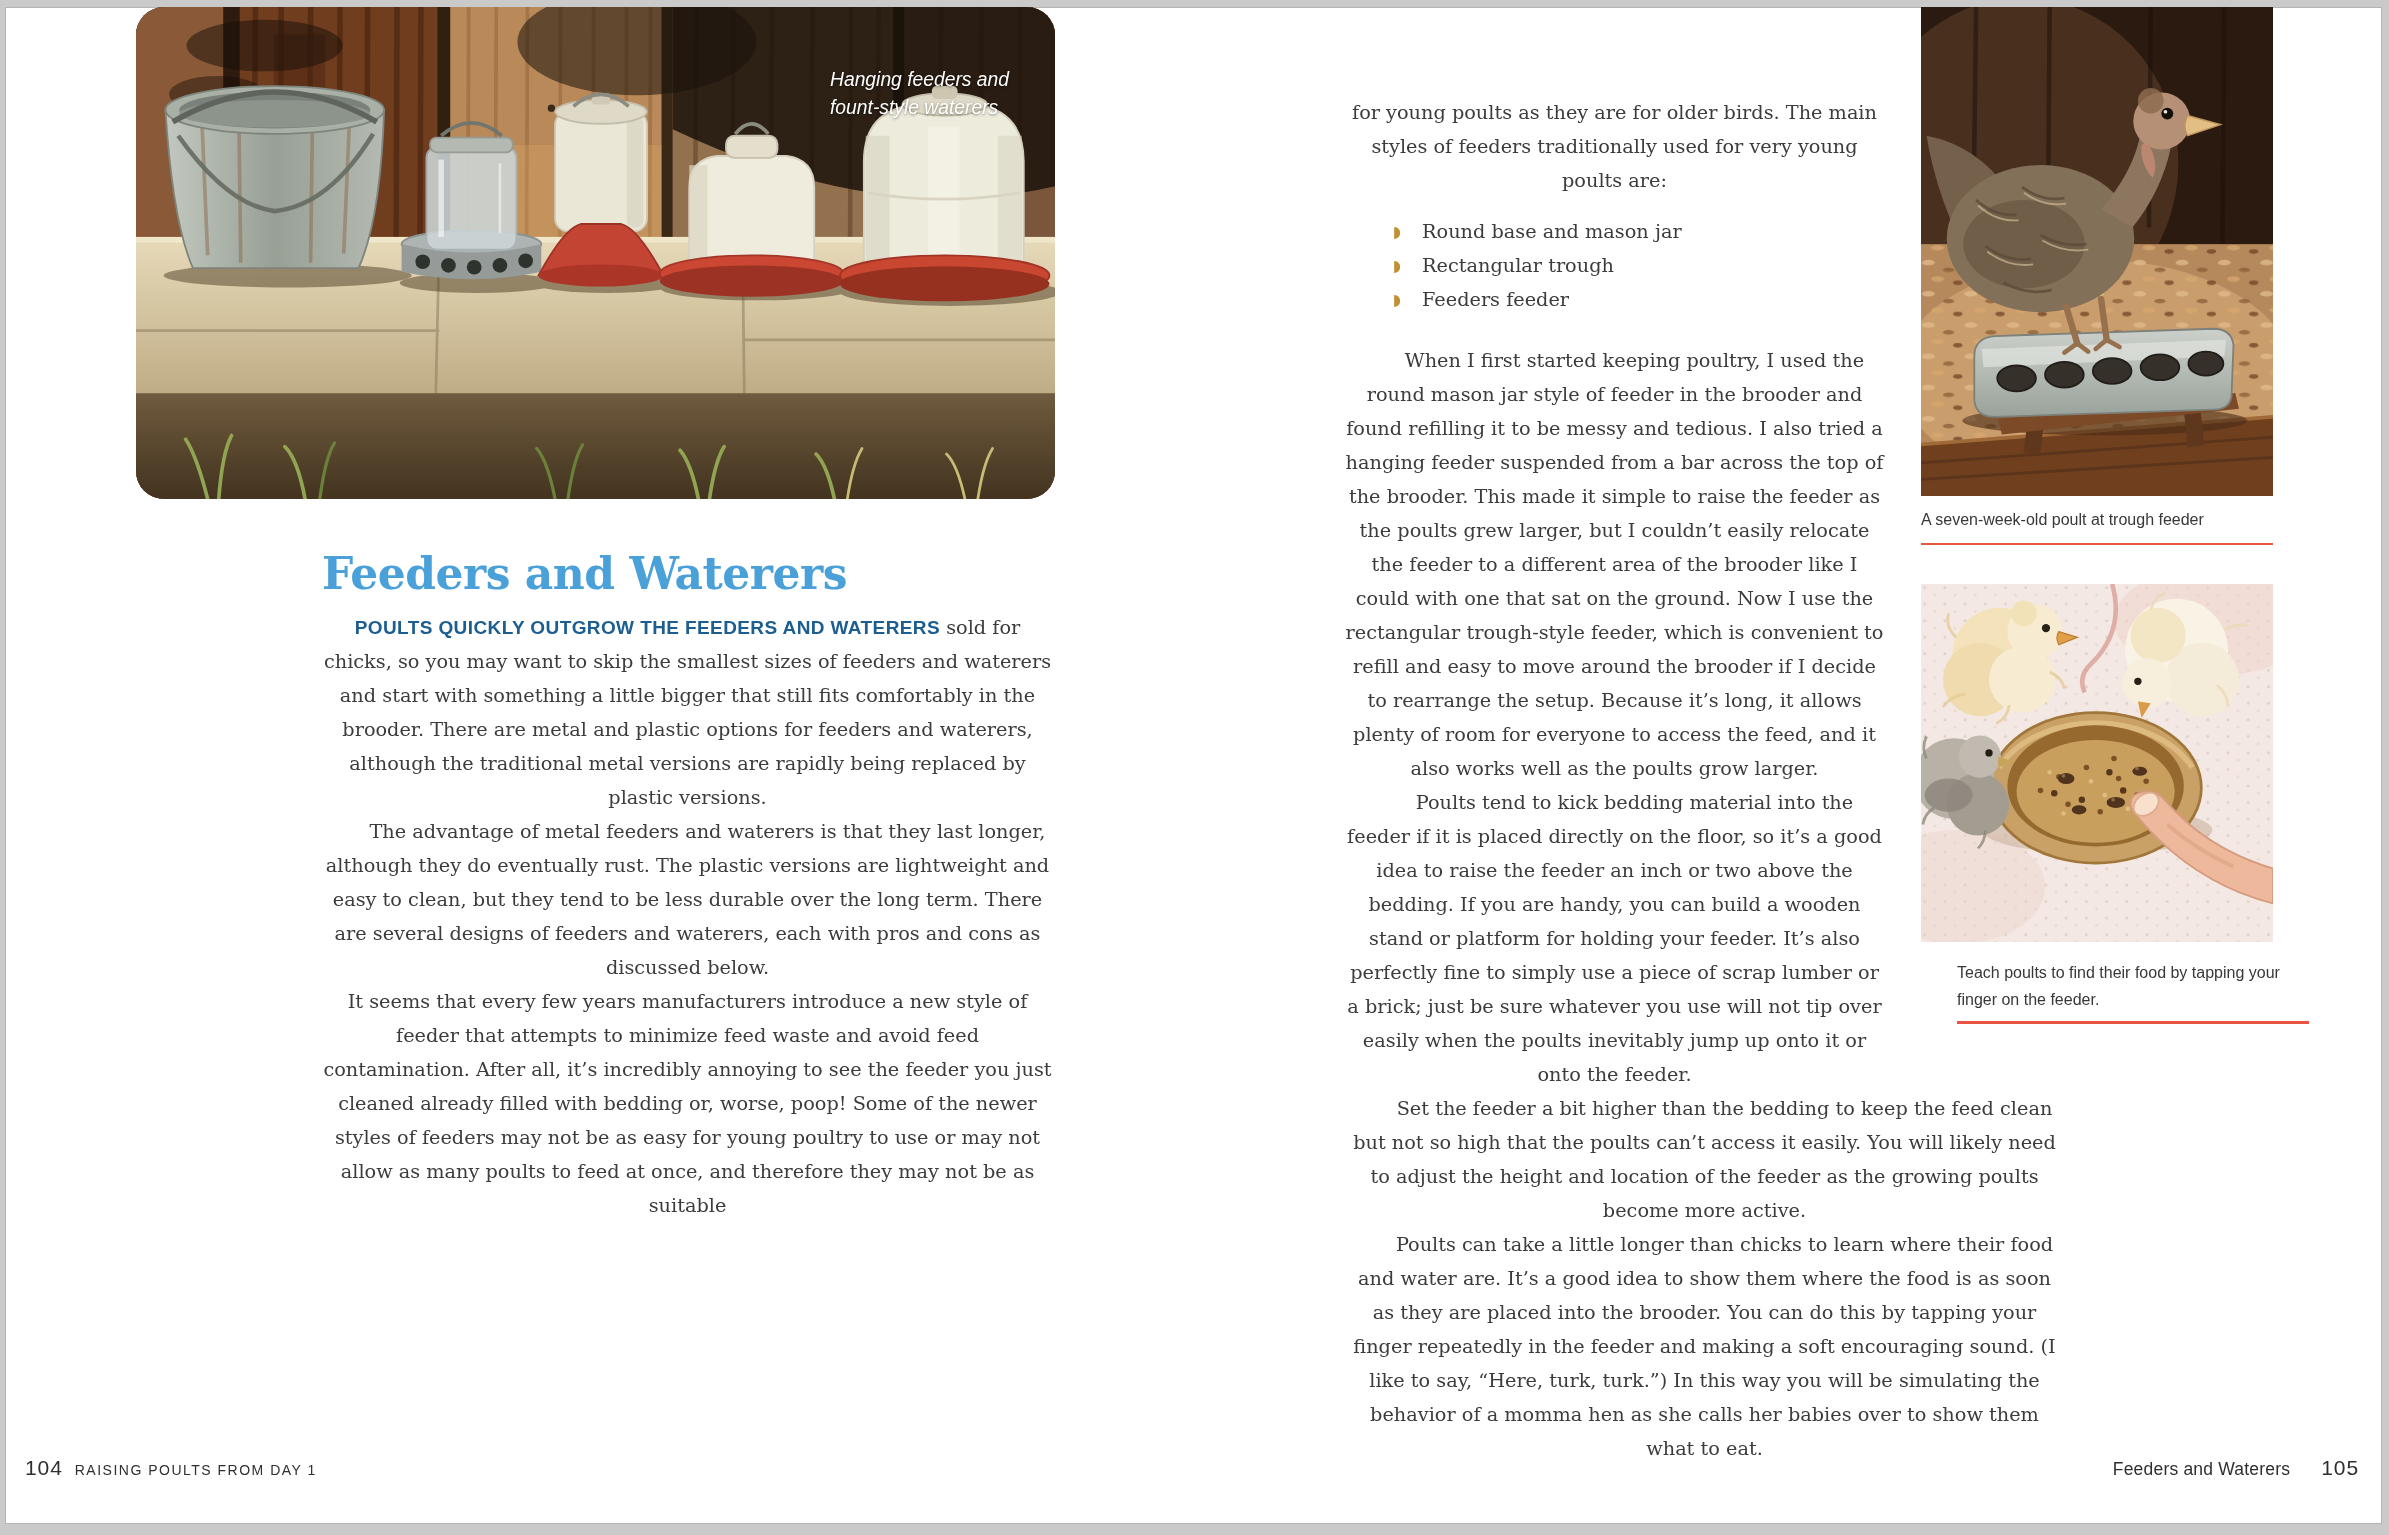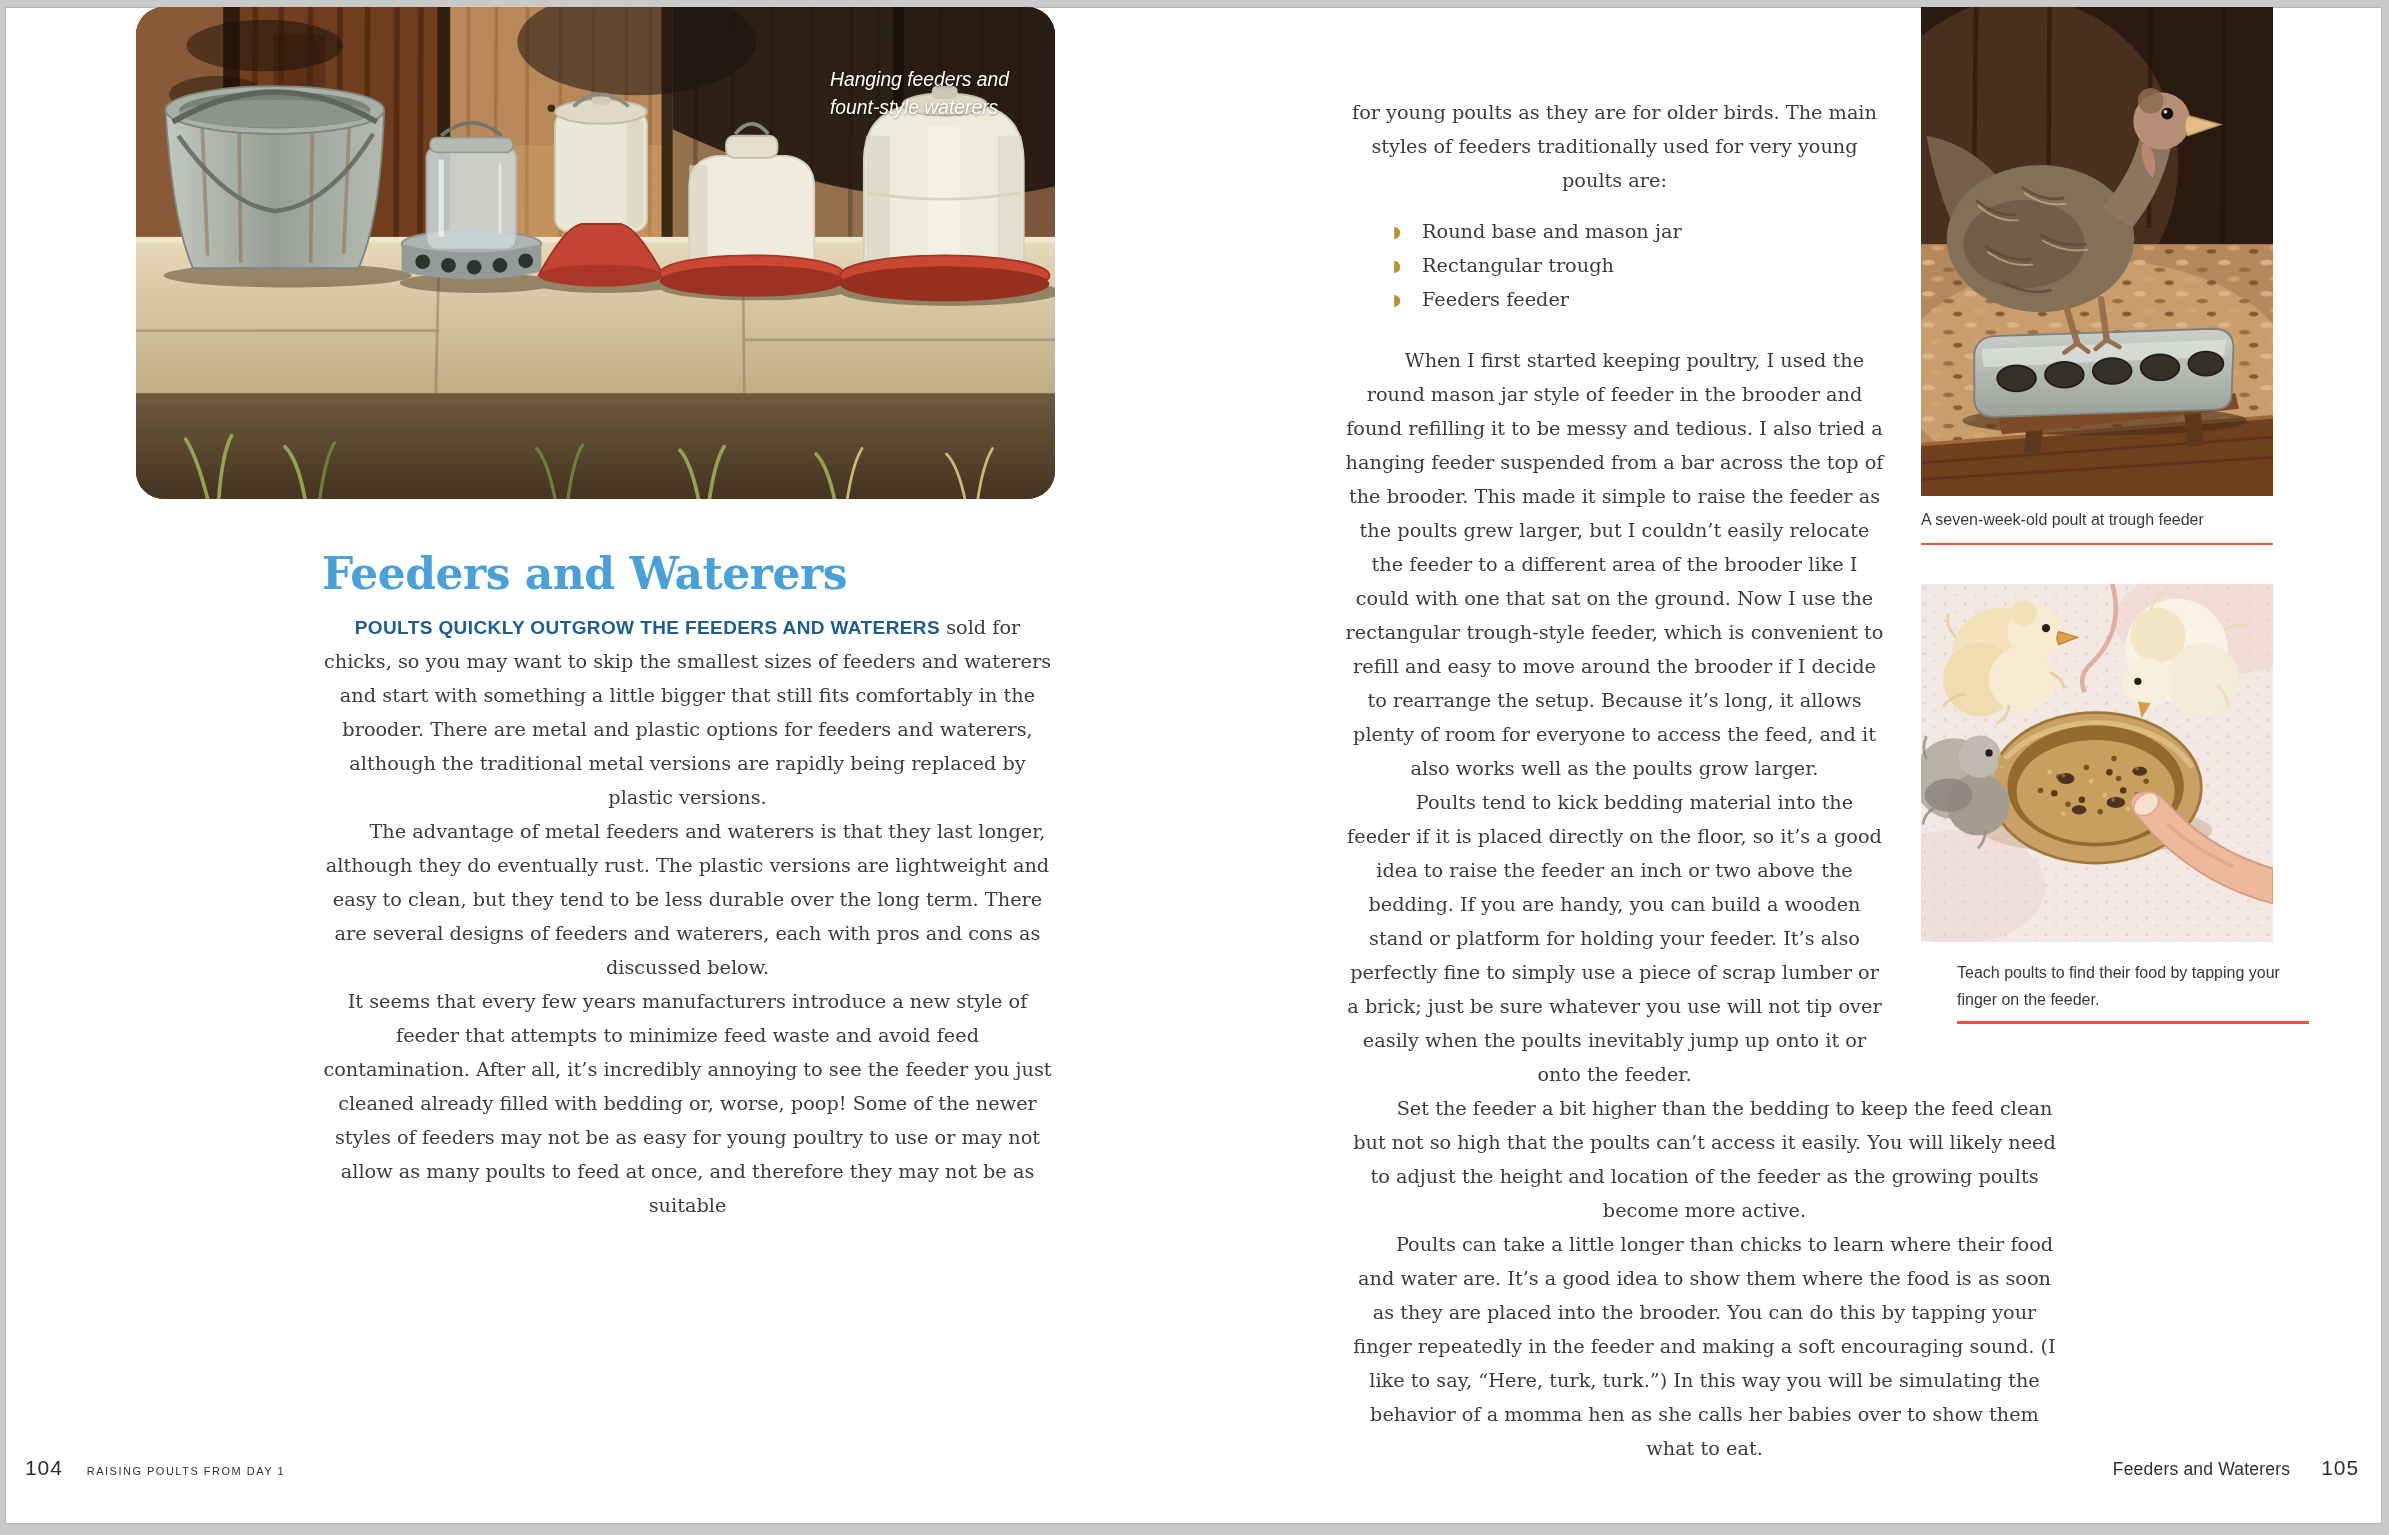--- a/index.html
+++ b/index.html
@@ -44,24 +44,24 @@
      font-family:"DejaVu Sans", sans-serif; color:var(--gold,#c09033);}
   .sidecap{position:absolute; left:1921px; width:352px;
      font-family:"Liberation Sans", sans-serif; 
      font-size:16px; line-height:27px; color:var(--caption-text,#383838);}
   .cap1{top:506px;}
   .cap2{top:959px;margin-left:36px;}
   .caprule{height:2.3px; background:var(--caption-rule-red,#e85440); margin-top:10px;}
   .cap2 .caprule{margin-top:8.3px;}
   .footer{position:absolute; top:1456px; display:flex; align-items:baseline;
      font-family:"Liberation Sans", sans-serif; color:var(--footer-text,#2f2f2f);}
-  .footer-left{left:25px; gap:24px;}
+  .footer-left{left:25px; gap:12px;}
   .footer-right{right:30px; gap:31px;}
   .pgnum{font-size:21px; letter-spacing:0.9px;}
-  .running{font-size:11px; letter-spacing:1.5px;}
+  .running{font-size:14px; letter-spacing:1.5px;}
   .running2{font-size:17.5px; letter-spacing:0.2px;}
 </style>
 </head>
 <body>
 
 <div class="canvas">
   <div class="sheet"></div>
 
   <section class="page">
 

